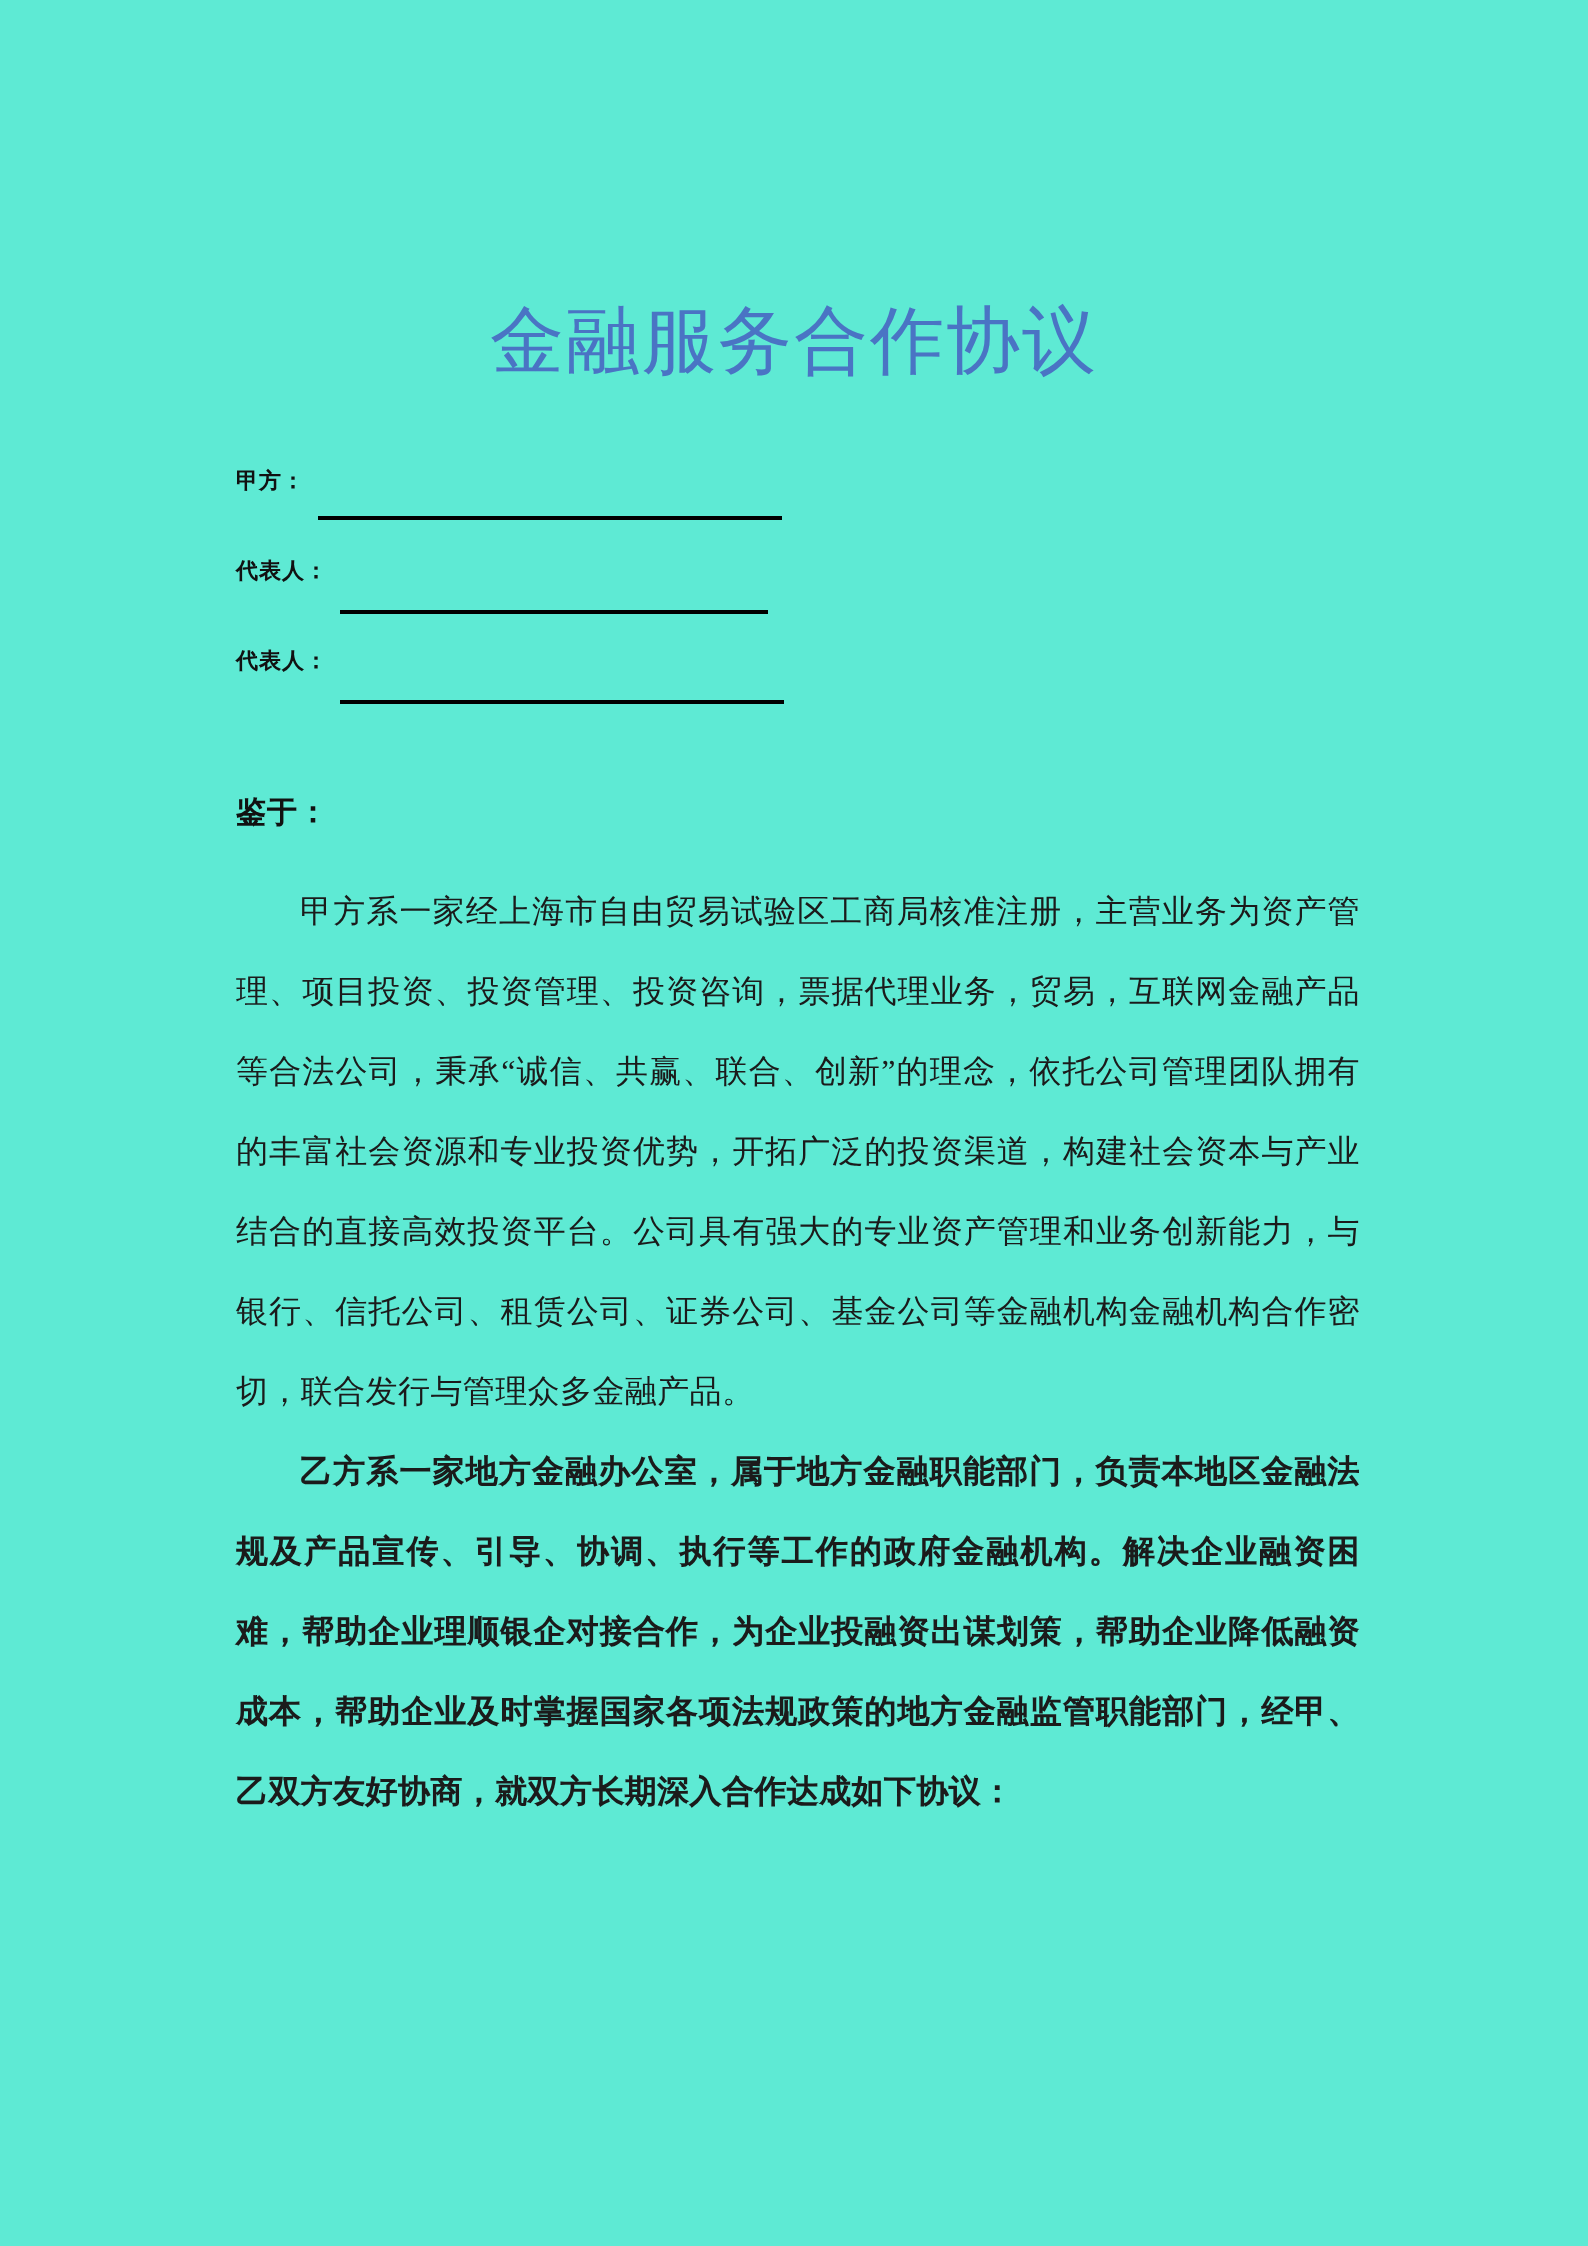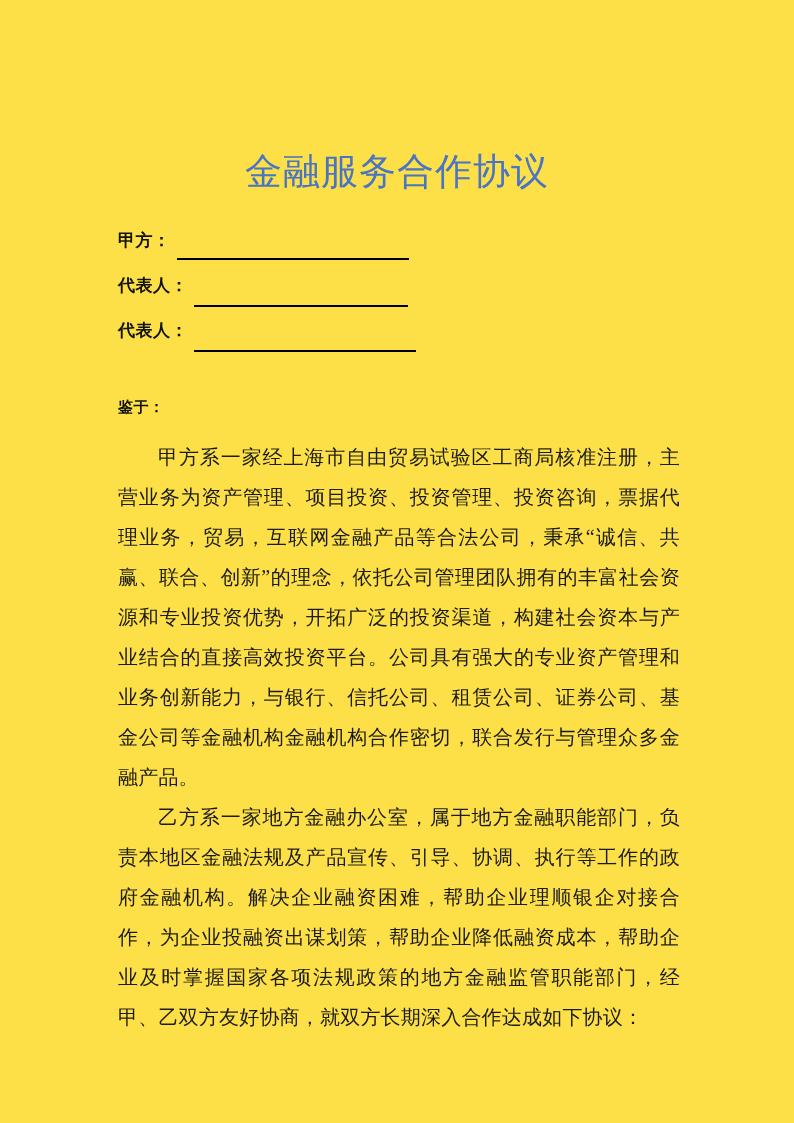--- a/index.html
+++ b/index.html
@@ -15,21 +15,21 @@
     color: #1a1a1a;
     overflow: hidden;
   }
 
   .page {
     position: absolute;
     left: 0;
     top: 0;
     width: 794px;
     height: 1123px;
-    background: #fde047;
+    background: #5eead4;
     box-sizing: border-box;
   }
 
   
   .doc-title {
     position: absolute;
     left: 0;
     top: 124px;
     width: 794px;
     text-align: center;
@@ -49,21 +49,21 @@
     top: 228px;
     width: 560px;
   }
   .field-row {
     position: relative;
     height: 45px;
     display: flex;
     align-items: flex-start;
   }
   .field-label {
-    font-size: 17px;
+    font-size: 11px;
     line-height: 26px;
     font-weight: bold;
     color: #111111;
     letter-spacing: 0.5px;
     white-space: nowrap;
     flex: 0 0 auto;
   }
   .field-rule {
     flex: 0 0 auto;
     align-self: flex-end;
@@ -92,33 +92,34 @@
   }
 
   
   .body-block {
     position: absolute;
     left: 118px;
     top: 437px;
     width: 562px;
   }
   .para {
-    font-size: 20px;
+    font-size: 16px;
     line-height: 40px;
     text-align: justify;
     text-align-last: left;
     text-justify: inter-character;
     text-indent: 2em;
     color: #1b1b1b;
     margin: 0 0 0 0;
     letter-spacing: 0.2px;
     font-family: "Liberation Serif", "DejaVu Serif", serif;
   }
   .para + .para {
     margin-top: 0px;
+    font-weight: bold;
   }
 </style>
 </head>
 <body>
 
 <div class="page">
 
   <h1 class="doc-title">金融服务合作协议</h1>
 
   <div class="fields">

